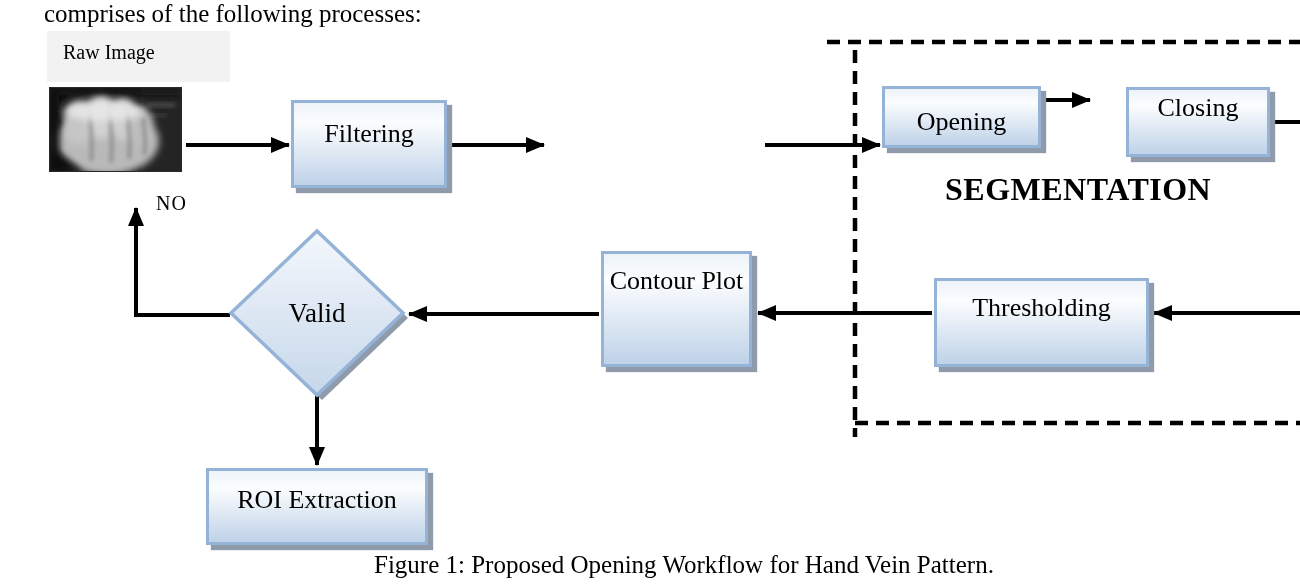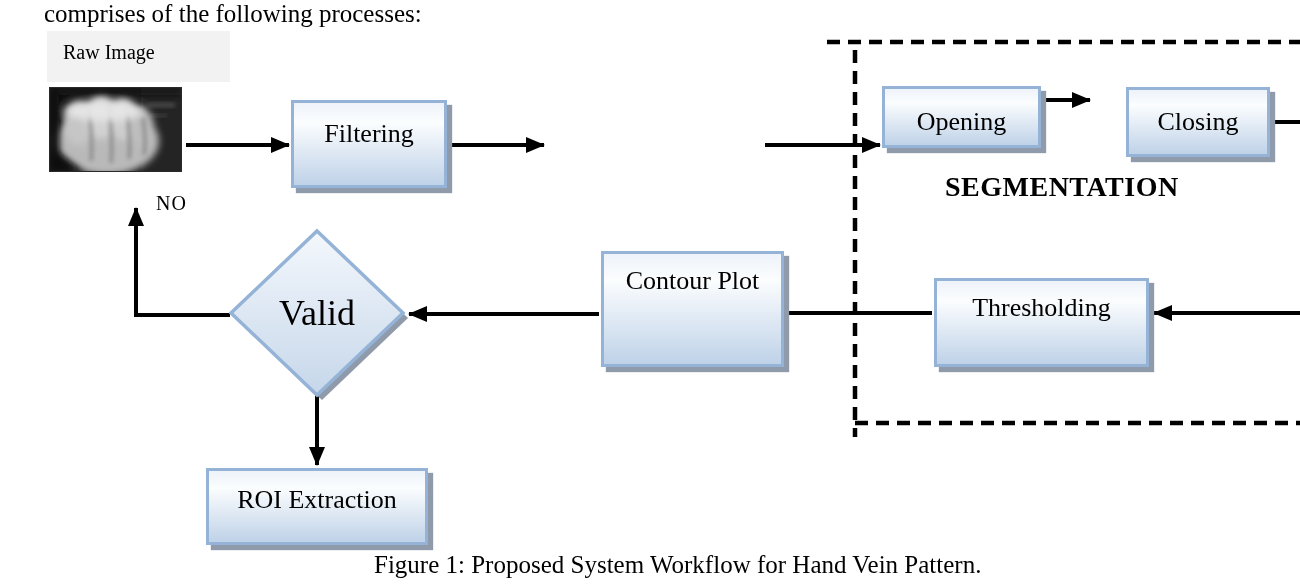--- a/index.html
+++ b/index.html
@@ -4,45 +4,45 @@
 <style>
   html,body{margin:0;padding:0;background:#fff;}
   .stage{
     position:relative;width:1300px;height:588px;background:#fff;overflow:hidden;
     font-family:"Liberation Serif","DejaVu Serif",serif;color:#000;margin-left:44px;
   }
   .txt{position:absolute;white-space:nowrap;}
   .intro{left:0;top:0;font-size:25px;}
   .caption{left:330px;top:551px;font-size:25px;}
   .no-label{left:112px;top:192px;font-size:20px;letter-spacing:1px;}
-  .seg-label{left:901px;top:171px;font-size:28px;font-weight:bold;letter-spacing:.5px;}
+  .seg-label{left:901px;top:171px;font-size:32px;font-weight:bold;letter-spacing:.5px;}
   .raw-label{
     position:absolute;left:3px;top:31px;width:183px;height:51px;box-sizing:border-box;
     background:var(--raw-label-bg,#f2f2f2);padding:10px 0 0 16px;font-size:20px;
   }
   .hand{position:absolute;left:5px;top:87px;width:133px;height:85px;}
   .layer{position:absolute;left:0;top:0;width:1300px;height:588px;z-index:1;}
   .node{
     position:absolute;box-sizing:border-box;z-index:2;
     border:3px solid var(--node-border,#95b3d7);
     background:linear-gradient(180deg,var(--node-fill-top,#eef3fa) 0%,var(--node-fill-light,#fbfdfe) 24%,var(--node-fill-bottom,#bfd2e8) 100%);
     box-shadow:5px 5px 1px var(--node-shadow,#8f9bab);
     text-align:center;font-size:26px;line-height:1.4;
   }
   .node--filtering{left:247px;top:100px;width:156px;height:88px;padding-top:13px;}
   .node--contrast{left:502px;top:70px;width:218px;height:118px;padding-top:11px;}
   .node--opening{left:838px;top:86px;width:159px;height:62px;padding-top:15px;}
-  .node--closing{left:1082px;top:87px;width:144px;height:70px;padding-top:14px;}
+  .node--closing{left:1082px;top:87px;width:144px;height:70px;}
   .node--thresholding{left:890px;top:278px;width:215px;height:89px;padding-top:9px;}
-  .node--contour{left:557px;top:251px;width:183px;height:116px;padding-top:9px;}
+  .node--contour{left:557px;top:251px;width:151px;height:116px;padding-top:9px;}
   .node--roi{left:162px;top:468px;width:222px;height:77px;padding-top:11px;}
   .diamond-wrap{position:absolute;left:183px;top:228px;width:186px;height:174px;z-index:2;}
   .diamond-label{
     position:absolute;left:185px;top:231px;width:176px;height:164px;z-index:3;
-    display:flex;align-items:center;justify-content:center;font-size:36px;
+    display:flex;align-items:center;justify-content:center;font-size:27px;
   }
 </style>
 </head>
 <body>
 
 <div class="stage">
 
   <svg class="layer" viewBox="0 0 1300 588" width="1300" height="588">
     <defs>
       <marker id="arrow" markerUnits="userSpaceOnUse" markerWidth="22" markerHeight="18" refX="18" refY="8" orient="auto">
@@ -140,15 +140,15 @@
     </defs>
     <polygon points="95,8 181,90 95,172 9,90" fill="#8f9bab"></polygon>
     <polygon points="90,3 176,85 90,167 4,85" fill="url(#diamondGrad)" stroke="#95b3d7" stroke-width="3.5"></polygon>
   </svg>
   <div class="diamond-label">Valid</div>
 
   <div class="txt no-label">NO</div>
 
   <div class="txt seg-label">SEGMENTATION</div>
 
-  <div class="txt caption">Figure 1: Proposed System Workflow for Hand Vein Pattern.</div>
+  <div class="txt caption">Figure 1: Proposed Opening Workflow for Hand Vein Pattern.</div>
 
 </div>
 
 </body></html>

